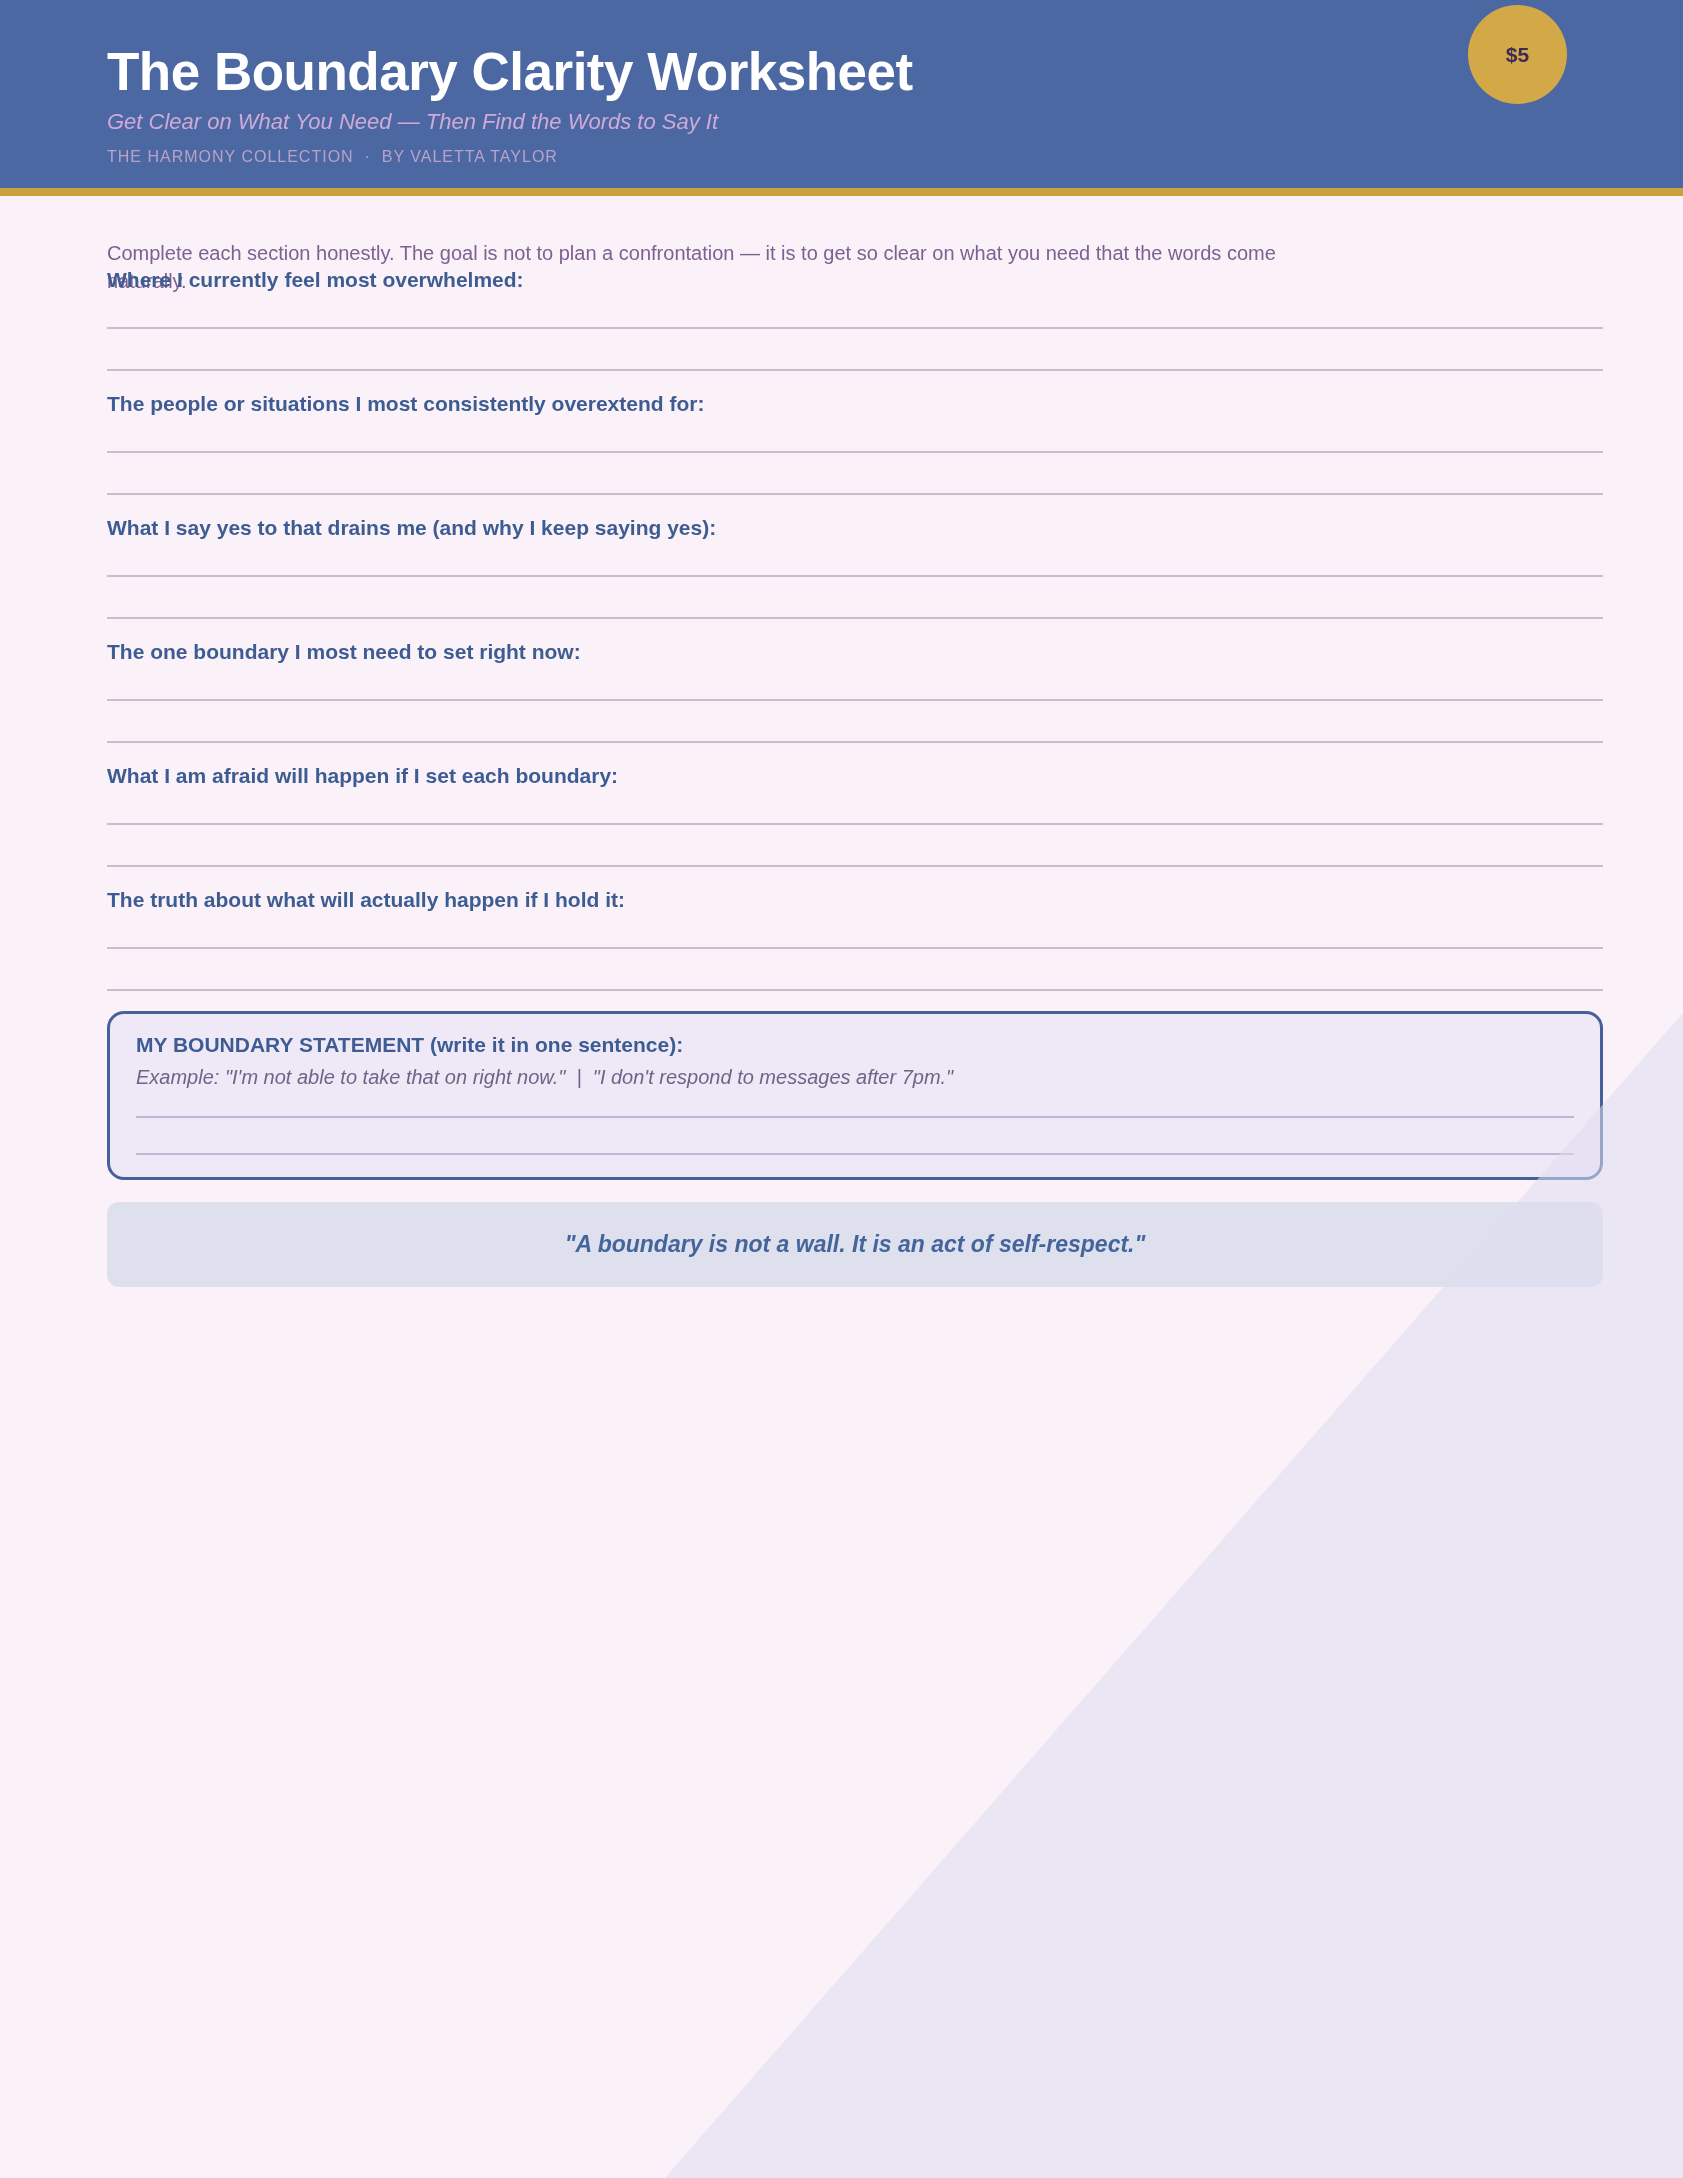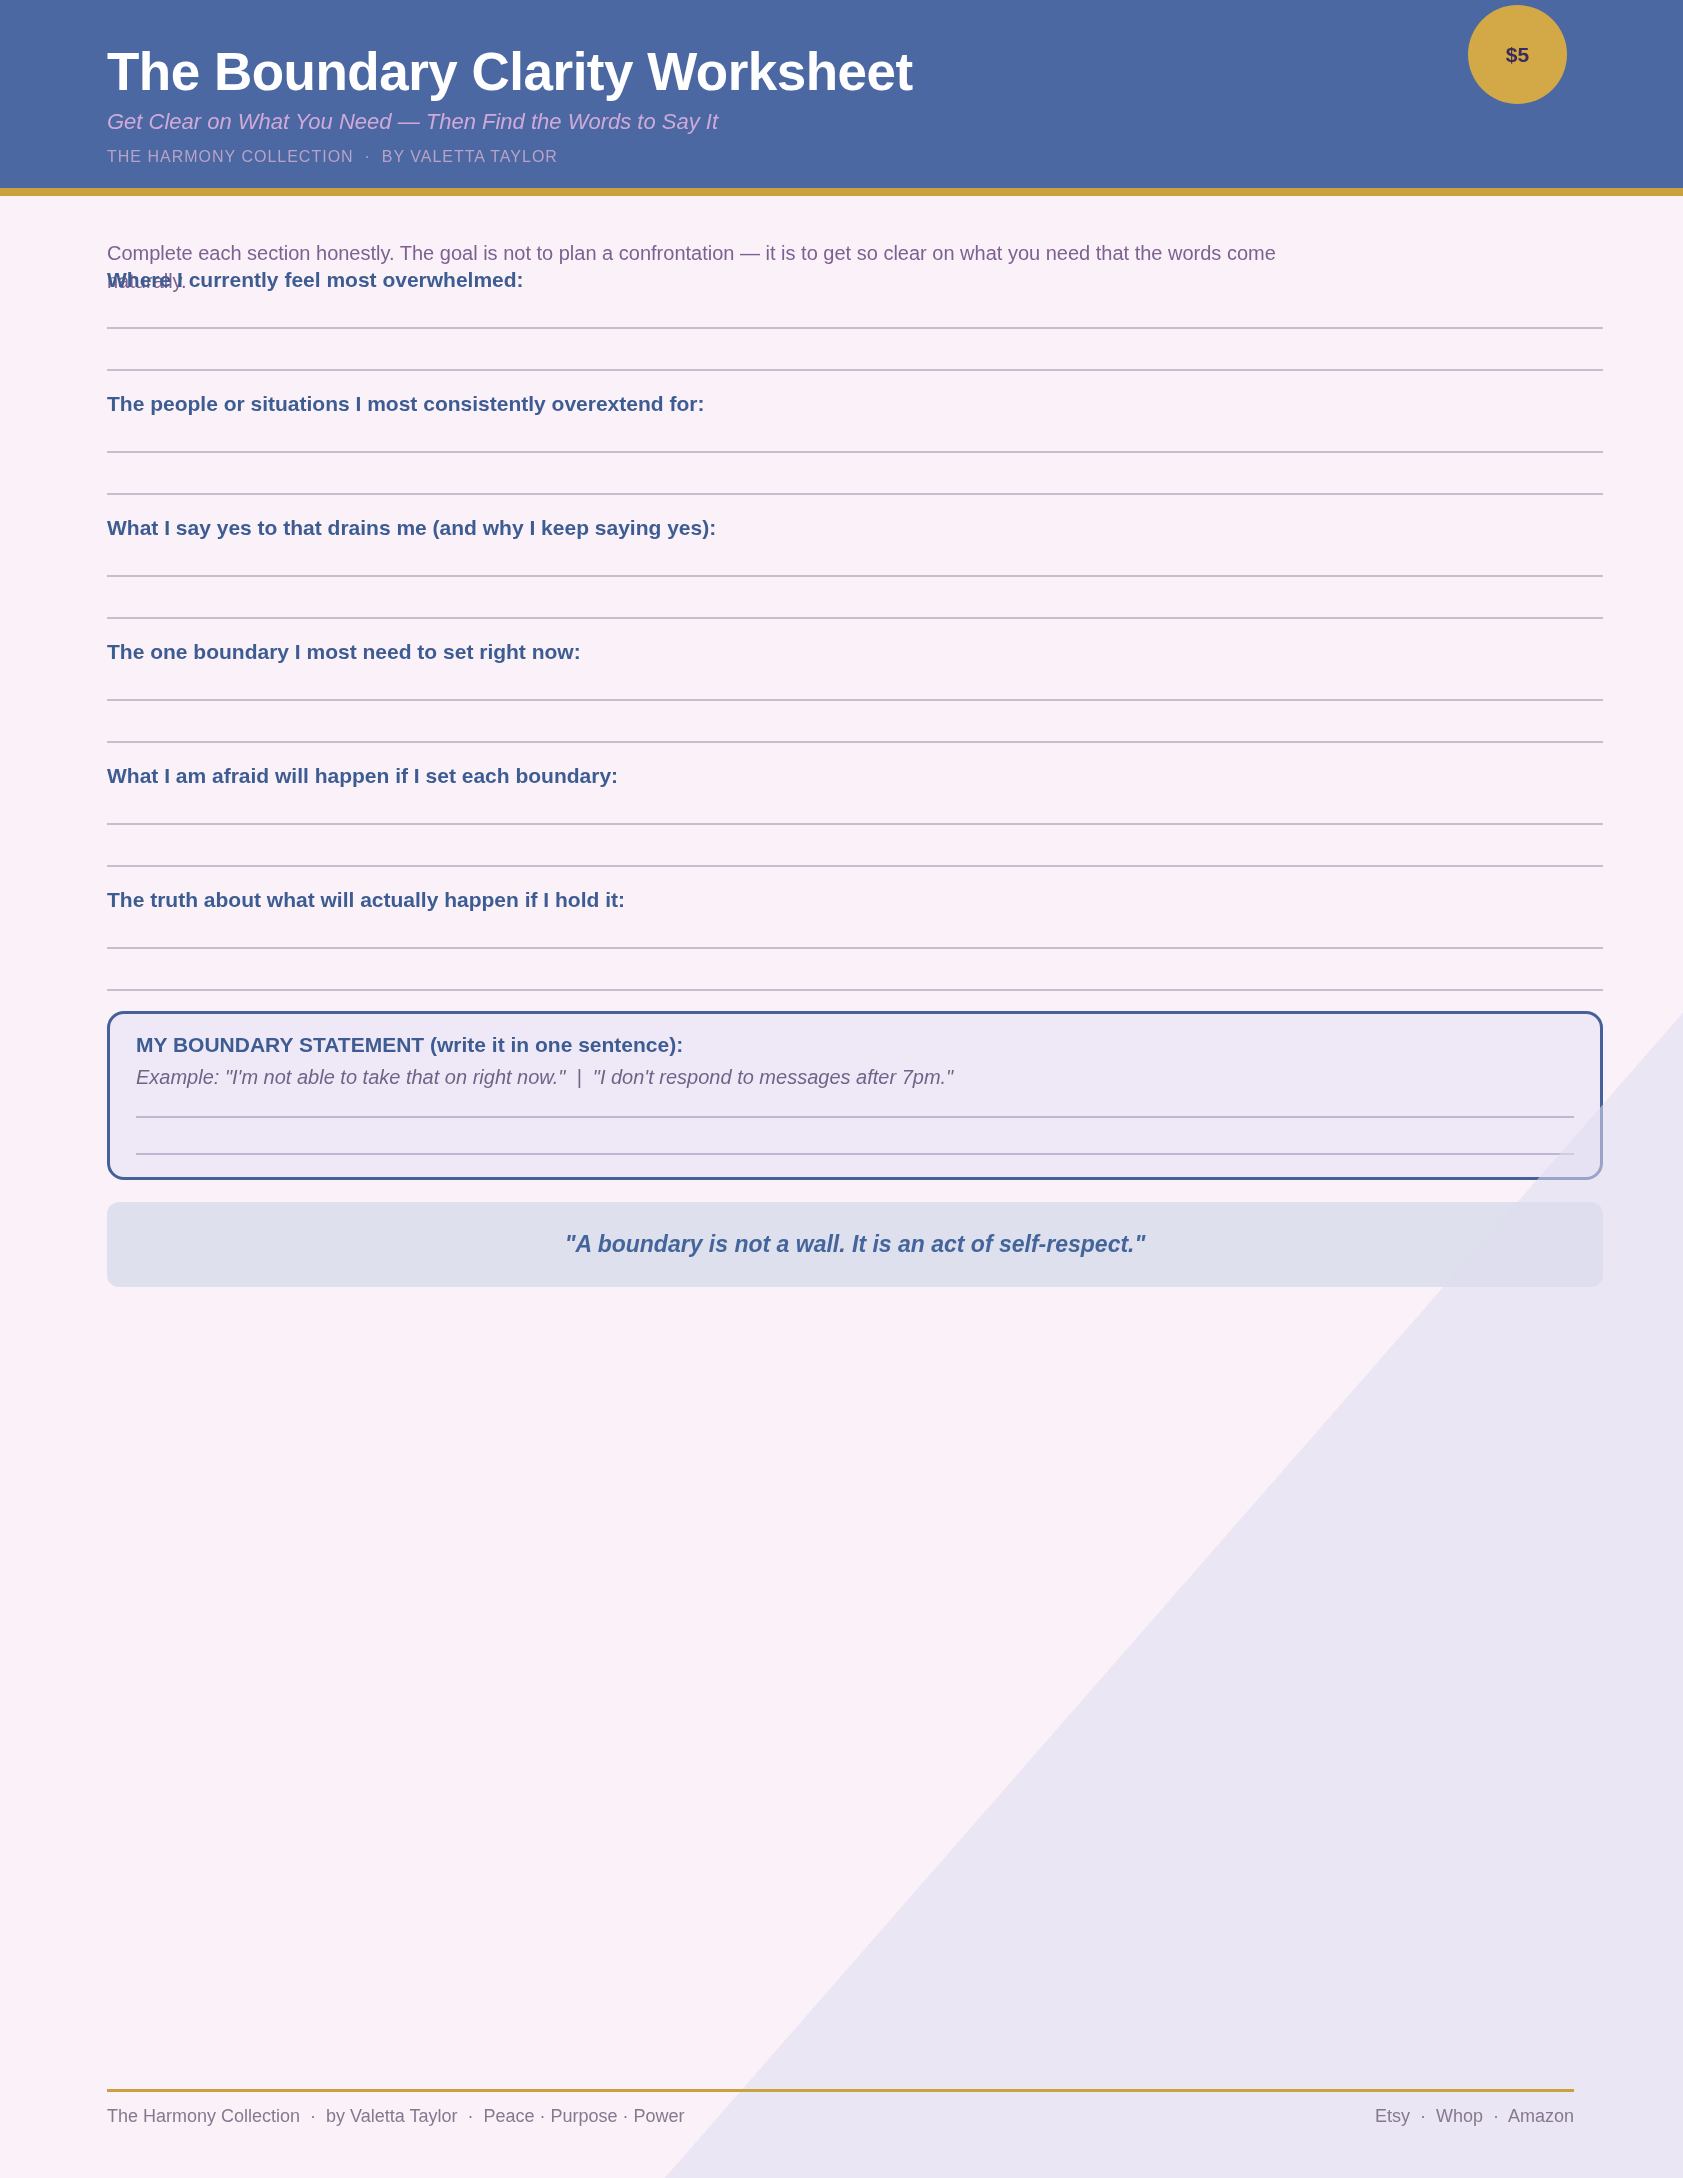--- a/index.html
+++ b/index.html
@@ -232,19 +232,15 @@
       <div class="wline first"></div>
       <div class="wline second"></div>
     </div>
 
     <div class="quote-banner">
       <div class="quote-text">"A boundary is not a wall. It is an act of self-respect."</div>
     </div>
 
   </div>
 
-  <div class="footer">
-    <div class="footer-left">The Harmony Collection  ·  by Valetta Taylor  ·  Peace · Purpose · Power</div>
-    <div class="footer-right">Etsy  ·  Whop  ·  Amazon</div>
-  </div>
 
 </div>
 
 
 </body></html>

